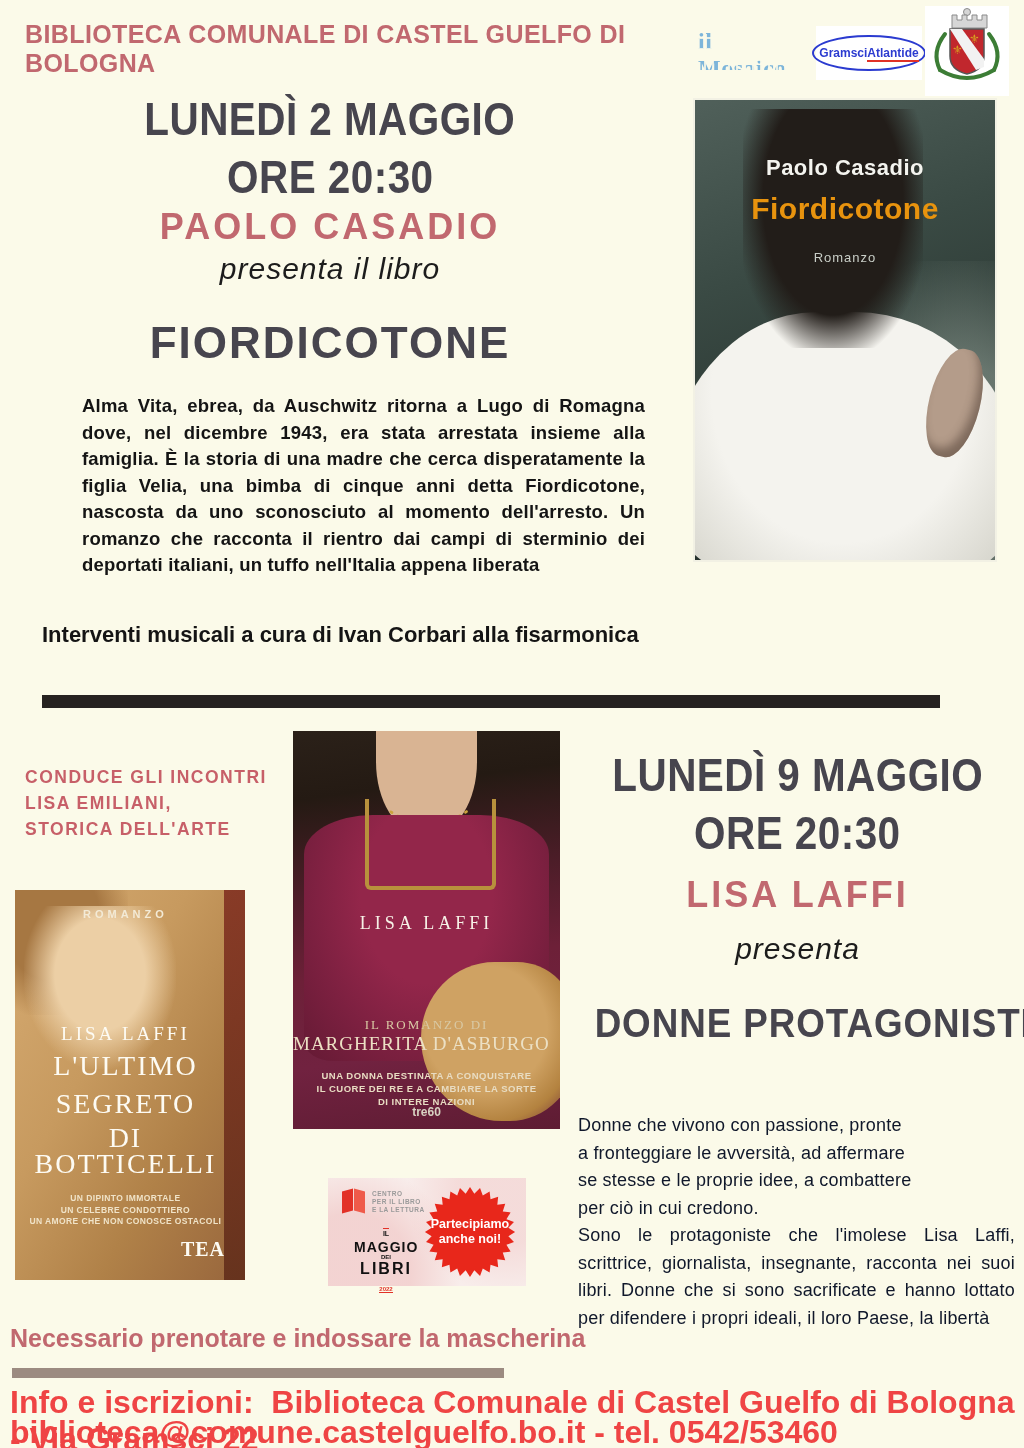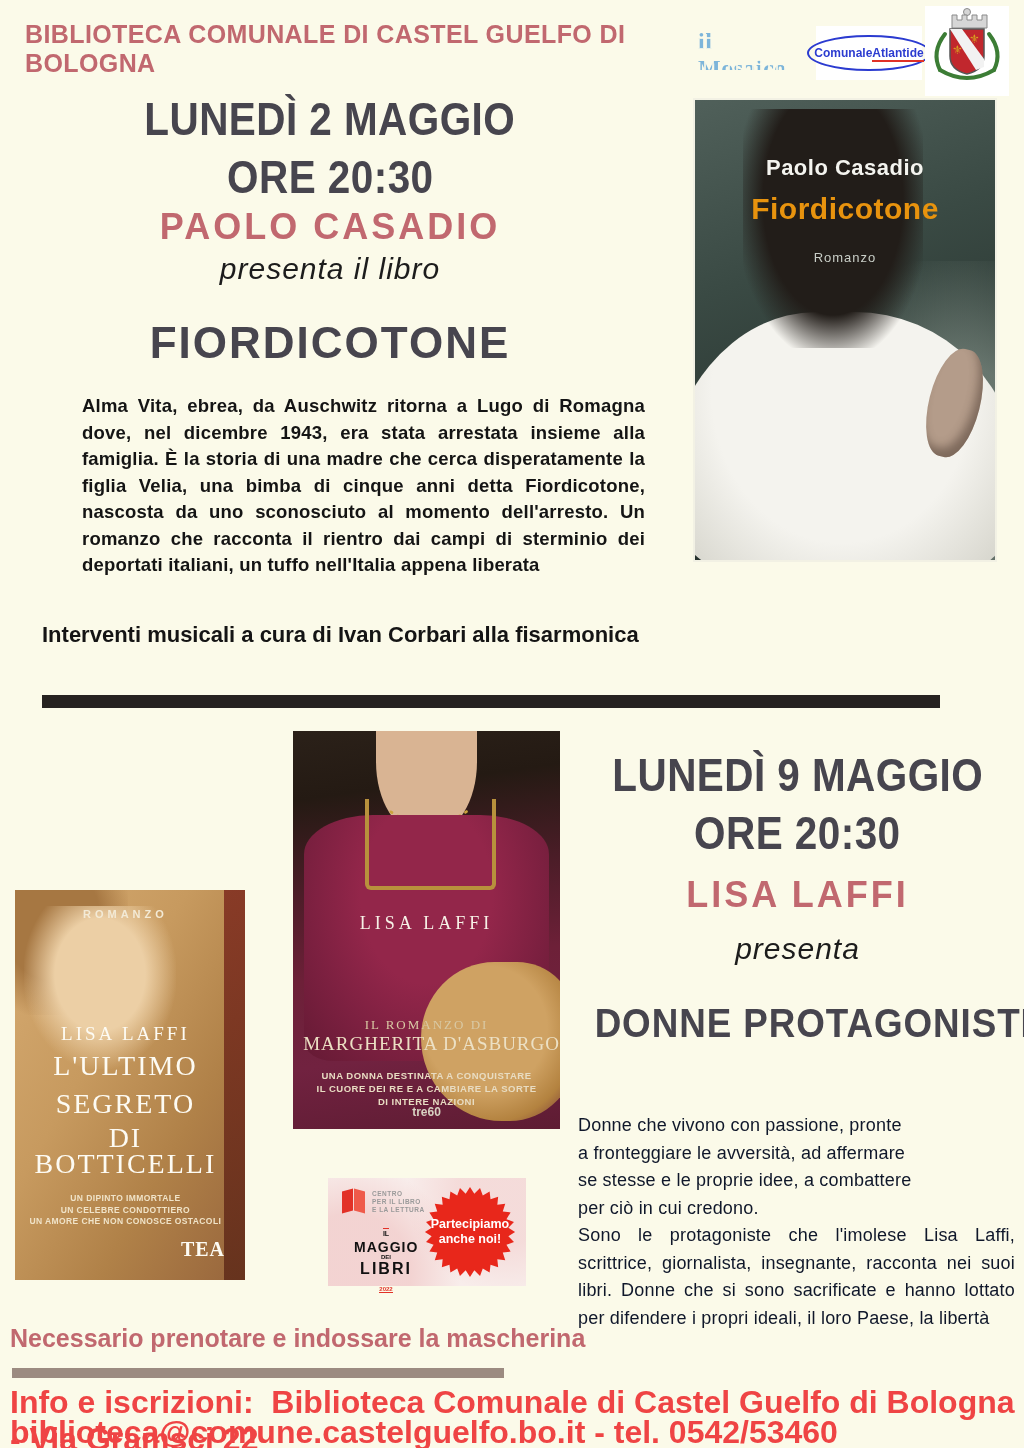--- a/index.html
+++ b/index.html
@@ -117,21 +117,21 @@
     background:radial-gradient(ellipse at 42% 42%, #cfa263 0 48%, #b3823f 72%, rgba(179,130,63,0) 100%);
     border-radius:50% 40% 45% 55%;}
   .reg-author{left:0; top:182px; width:100%; text-align:center;
     font-family:"Liberation Serif", serif; color:#f6f1e6; font-size:18px; letter-spacing:4px;}
   .reg-t1{left:0; top:208px; width:100%; text-align:center;
     font-family:"Liberation Serif", serif; color:#fdfbf3; font-size:30px; letter-spacing:1px;}
   .reg-t2{left:0; top:244px; width:100%; text-align:center;
     font-family:"Liberation Serif", serif; color:#fdfbf3; font-size:30px; letter-spacing:1px;}
   .reg-s1{left:0; top:286px; width:100%; text-align:center;
     font-family:"Liberation Serif", serif; color:#d9c9a4; font-size:13px; letter-spacing:2px;}
-  .reg-s2{left:0; top:302px; width:100%; text-align:right;
+  .reg-s2{left:0; top:302px; width:100%; text-align:left;
     font-family:"Liberation Serif", serif; color:#ece0c4; font-size:19px; letter-spacing:1px;}
   .reg-tag{left:0; top:338px; width:100%; text-align:center;
     color:#e8dcc2; font-size:9.5px; font-weight:bold; letter-spacing:.5px; line-height:13px; white-space:pre-line;}
   .reg-pub{left:0; top:374px; width:100%; text-align:center; color:#d8d2c2; font-size:12px; font-weight:bold;}
   
   .cov-bot{
     left:15px; top:890px; width:230px; height:390px;
     background:linear-gradient(120deg,#d6ab72 0%,#c79a5f 38%,#b08148 68%,#97653c 100%);
     overflow:hidden;
   }
@@ -201,21 +201,21 @@
 
   <div class="abs header-title">BIBLIOTECA COMUNALE DI CASTEL GUELFO DI BOLOGNA</div>
 
   <div class="abs logo-mosaico">
     <span class="mosaico-text">il Mosaico</span>
     <span class="mosaico-grid"></span>
   </div>
 
   <div class="abs logo-atlantide">
     <div class="atl-oval">
-      <span class="atl-p1">Comunale</span><span class="atl-p2">Atlantide</span>
+      <span class="atl-p1">Gramsci</span><span class="atl-p2">Atlantide</span>
     </div>
   </div>
 
   <div class="abs logo-crest">
     <svg viewBox="0 0 84 90" width="84" height="90">
       <rect x="0" y="0" width="84" height="90" fill="#ffffff"></rect>
       <circle cx="42" cy="6" r="3.5" fill="#d6d6d6" stroke="#8a8a8a" stroke-width="1"></circle>
       <path d="M27 9 h5 v5 h5 v-5 h5 v5 h5 v-5 h5 v5 h5 v-5 h5 v13 h-35 z" fill="#d6d6d6" stroke="#8a8a8a" stroke-width="1"></path>
       <path d="M25 23 h34 v27 q0 14 -17 18 q-17 -4 -17 -18 z" fill="#c1272d" stroke="#555555" stroke-width="1.5"></path>
       <polygon points="25,23 37,23 59,53 59,61 51,64" fill="#f2f2f2"></polygon>
@@ -240,20 +240,23 @@
     <div class="fio-dress"></div>
     <div class="fio-arm"></div>
     <div class="fio-hair"></div>
     <div class="abs fio-author">Paolo Casadio</div>
     <div class="abs fio-title">Fiordicotone</div>
     <div class="abs fio-genre">Romanzo</div>
   </div>
 
   <div class="abs divider-dark"></div>
 
+  <div class="abs moderator">CONDUCE GLI INCONTRI
+LISA EMILIANI,
+STORICA DELL'ARTE</div>
 
   <div class="abs cov-reg">
     <div class="reg-skin"></div>
     <div class="reg-necklace"></div>
     <div class="reg-dress"></div>
     <div class="reg-neckline"></div>
     <div class="reg-fur"></div>
     <div class="abs reg-author">LISA LAFFI</div>
     <div class="abs reg-s1">IL ROMANZO DI</div>
     <div class="abs reg-s2">MARGHERITA D'ASBURGO</div>

